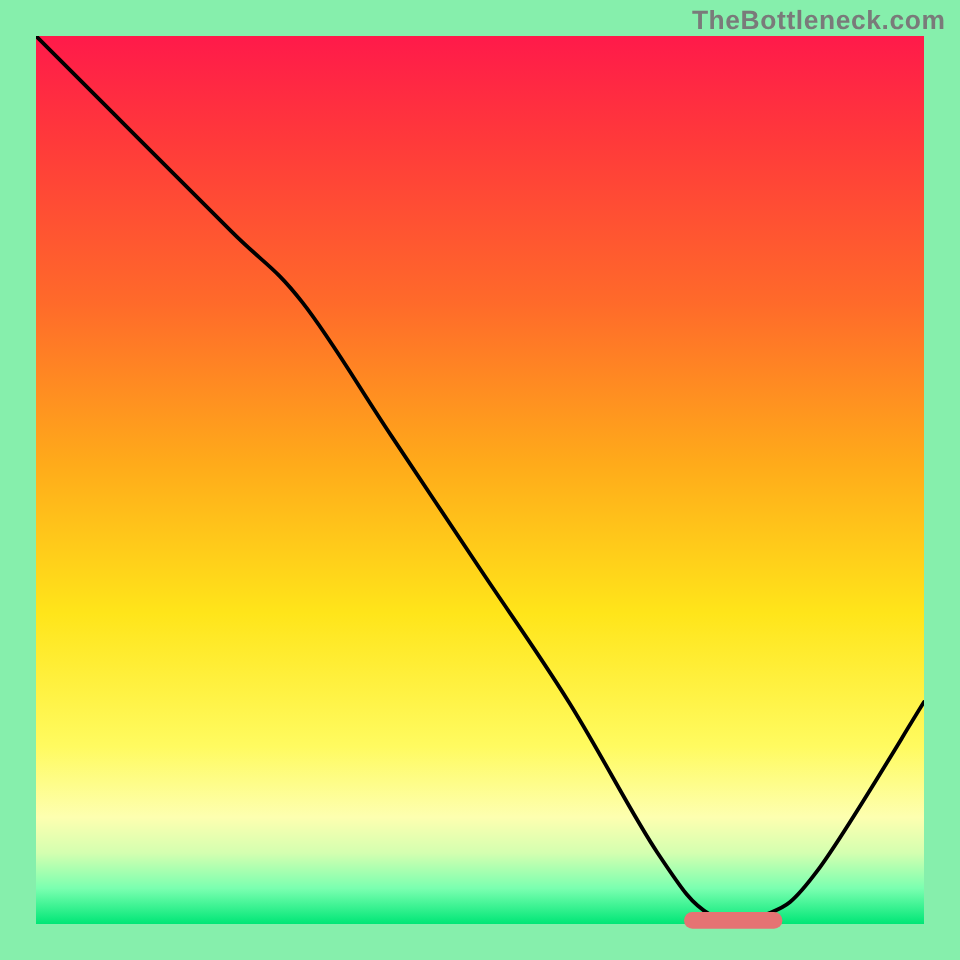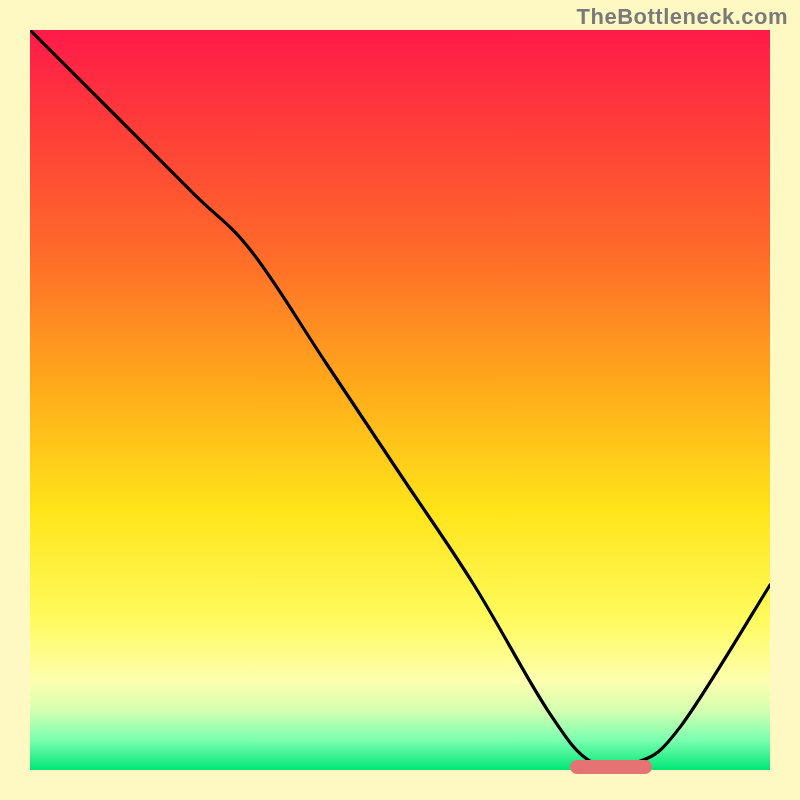--- a/index.html
+++ b/index.html
@@ -7,21 +7,21 @@
     padding: 0;
     width: 800px;
     height: 800px;
     background: #000;
     overflow: hidden;
   }
   .container {
     position: relative;
     width: 800px;
     height: 800px;
-    background: #fef9c3;
+    background: #86efac;
   }
   .plot-area {
     position: absolute;
     left: 30px;
     top: 30px;
     width: 740px;
     height: 740px;
     background: linear-gradient(to bottom,
       #ff1a4a 0%,
       #ff3a3a 12%,

